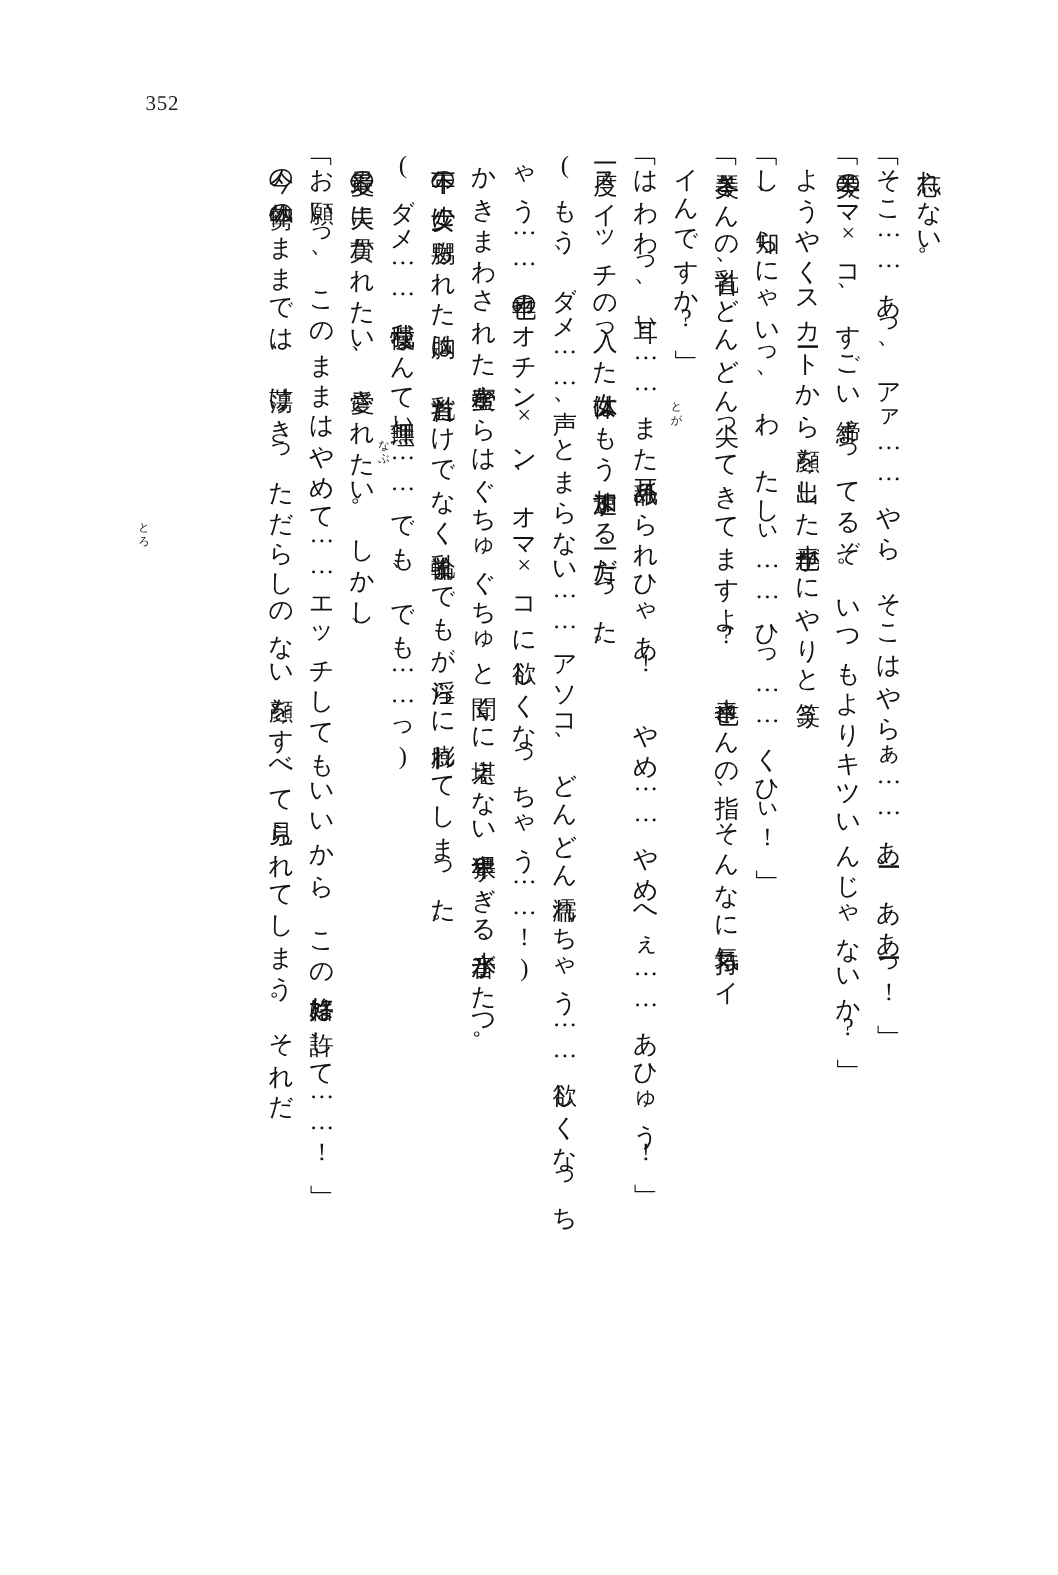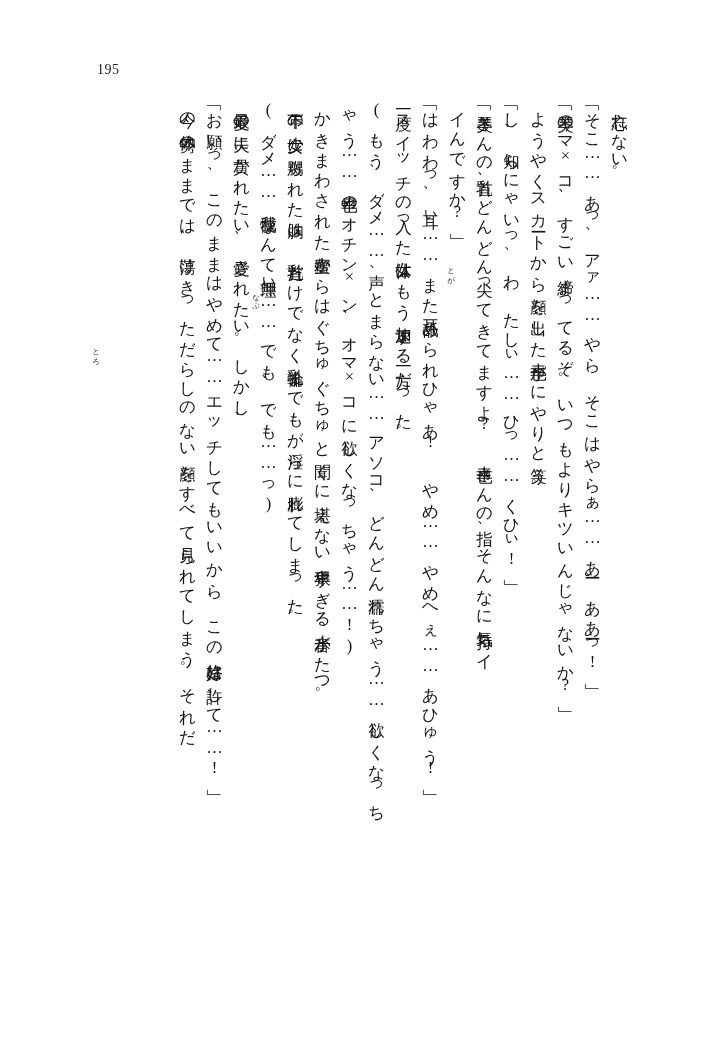--- a/index.html
+++ b/index.html
@@ -72,21 +72,21 @@
     letter-spacing: 0.5px;
     color: #222;
     line-height: 1;
   }
 </style>
 </head>
 <body>
 
 <div id="page">
 
-  <div id="page-number">195</div>
+  <div id="page-number">352</div>
 
   <div id="text-block">
     <div class="col">忘れない。</div>
     <div class="col">「そこ……あっ、アァ……やら、そこはやらぁ……あー、ああーっ!」</div>
     <div class="col">「美琴のマ×コ、すごい締まってるぞ。いつもよりキツいんじゃないか?」</div>
     <div class="col">ようやくスカートから顔を出した幸也がにやりと笑う。</div>
     <div class="col">「し、知らにゃいっ、わ、たしぃ……ひっ……くひぃ!」</div>
     <div class="col">「美琴さんの乳首、どんどん尖ってきてますよ?　幸也さんの指、そんなに気持ちイ</div>
     <div class="col short">イんですか?」</div>
     <div class="col">「はわわっ、耳ぃ……また耳舐められひゃあ!　やめ……やめへぇ……あひゅう!」</div>

